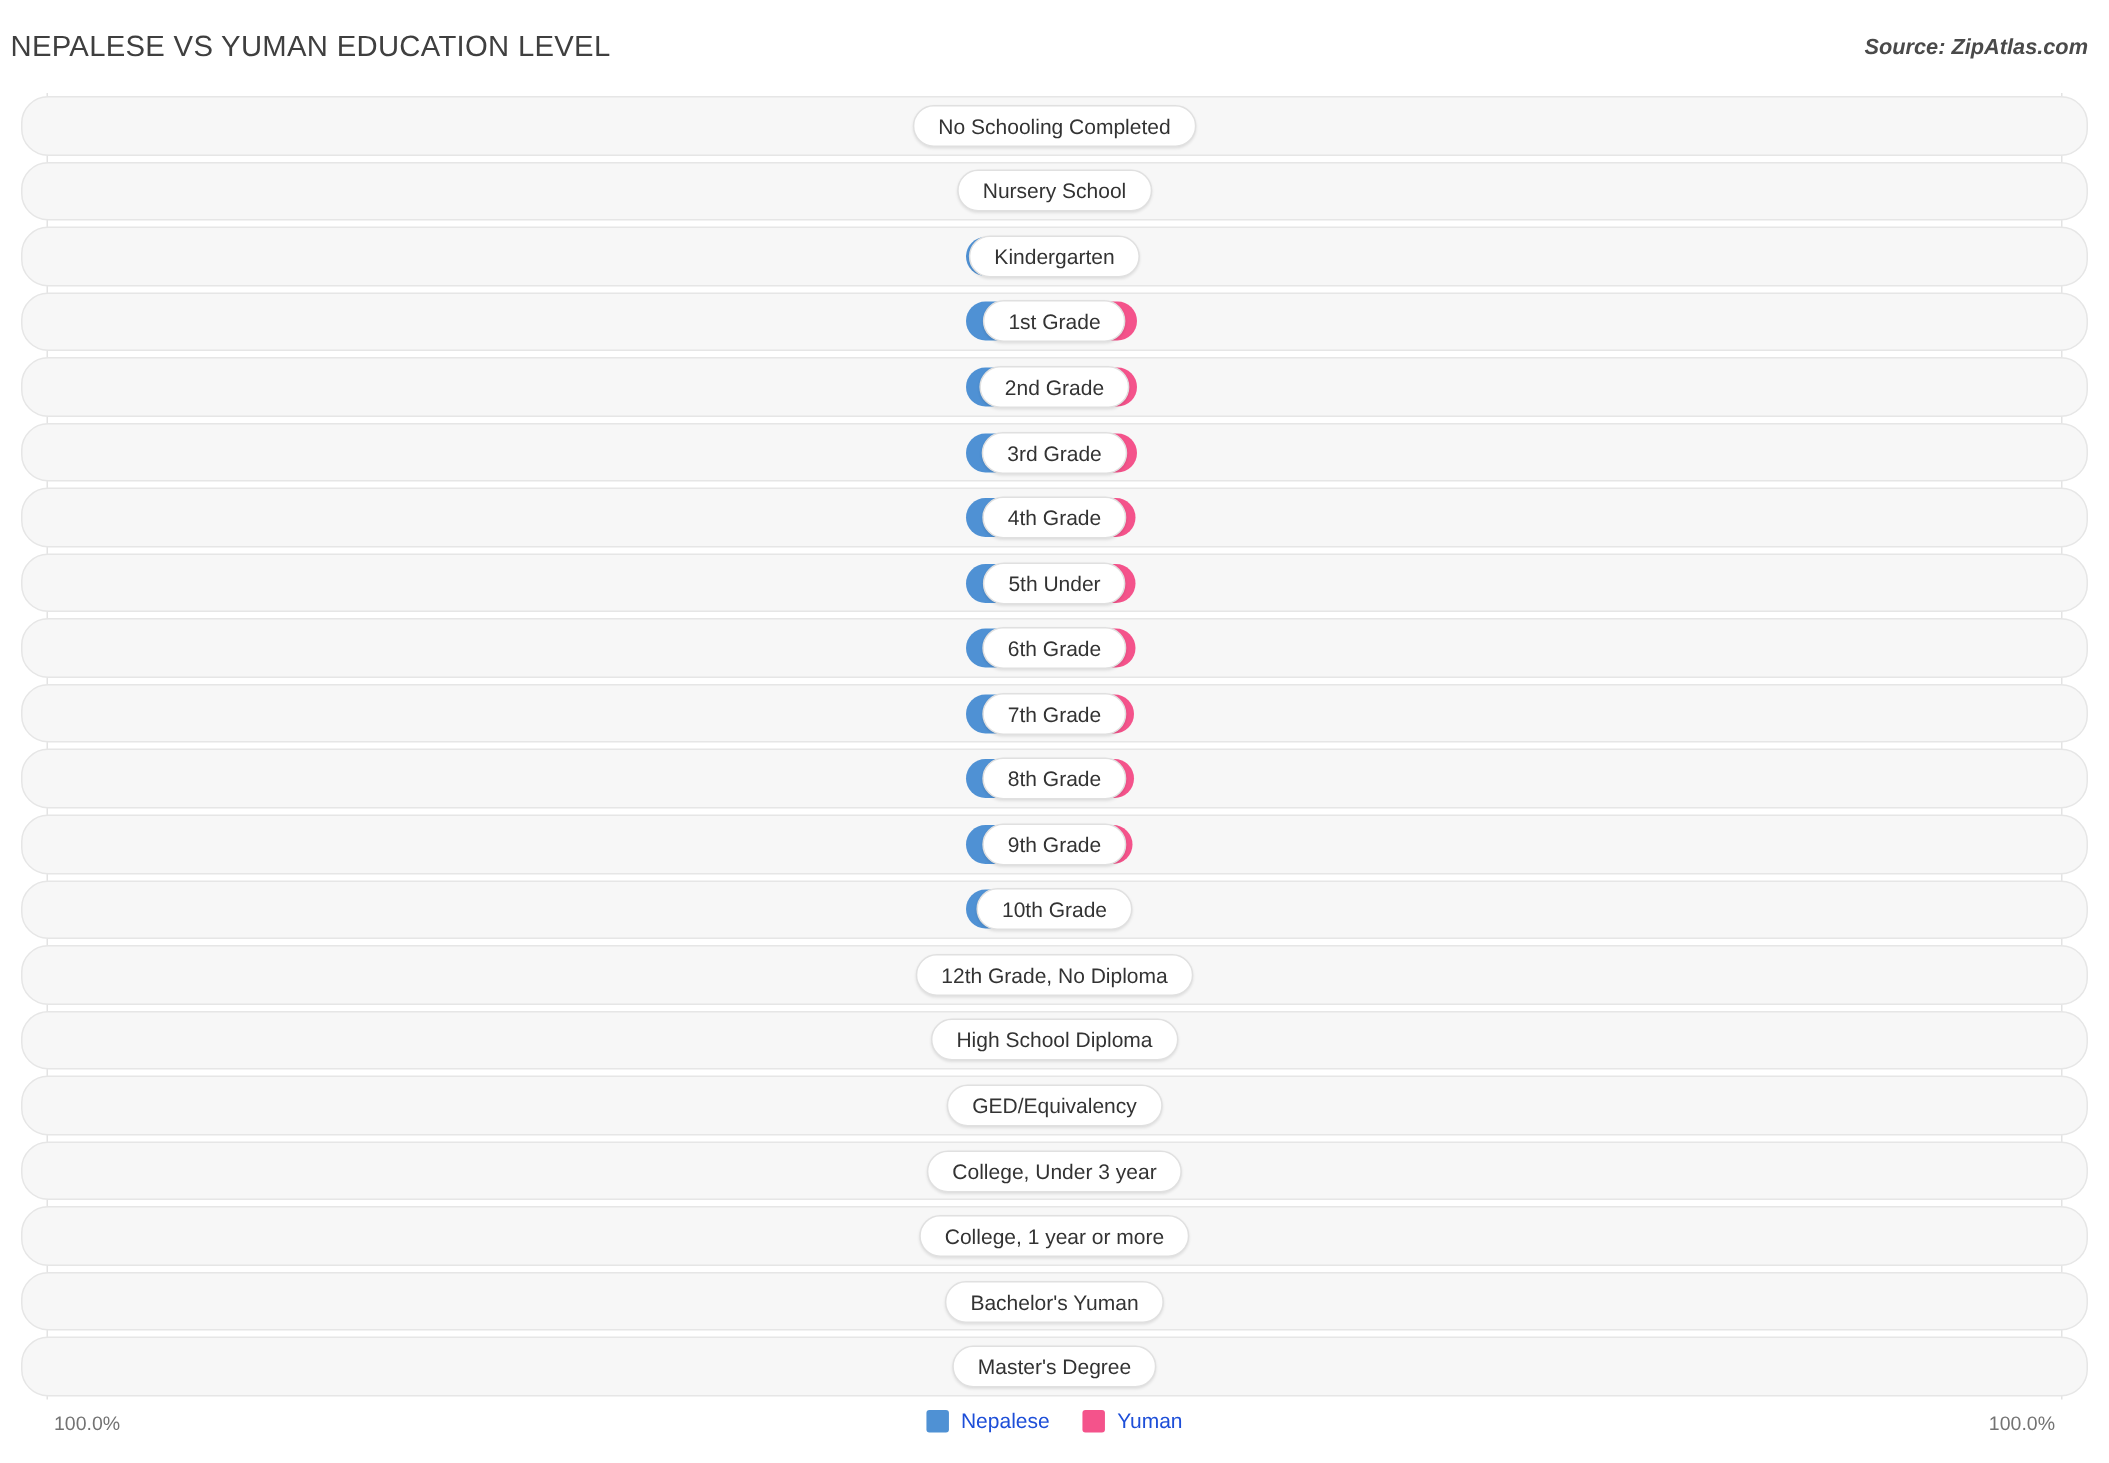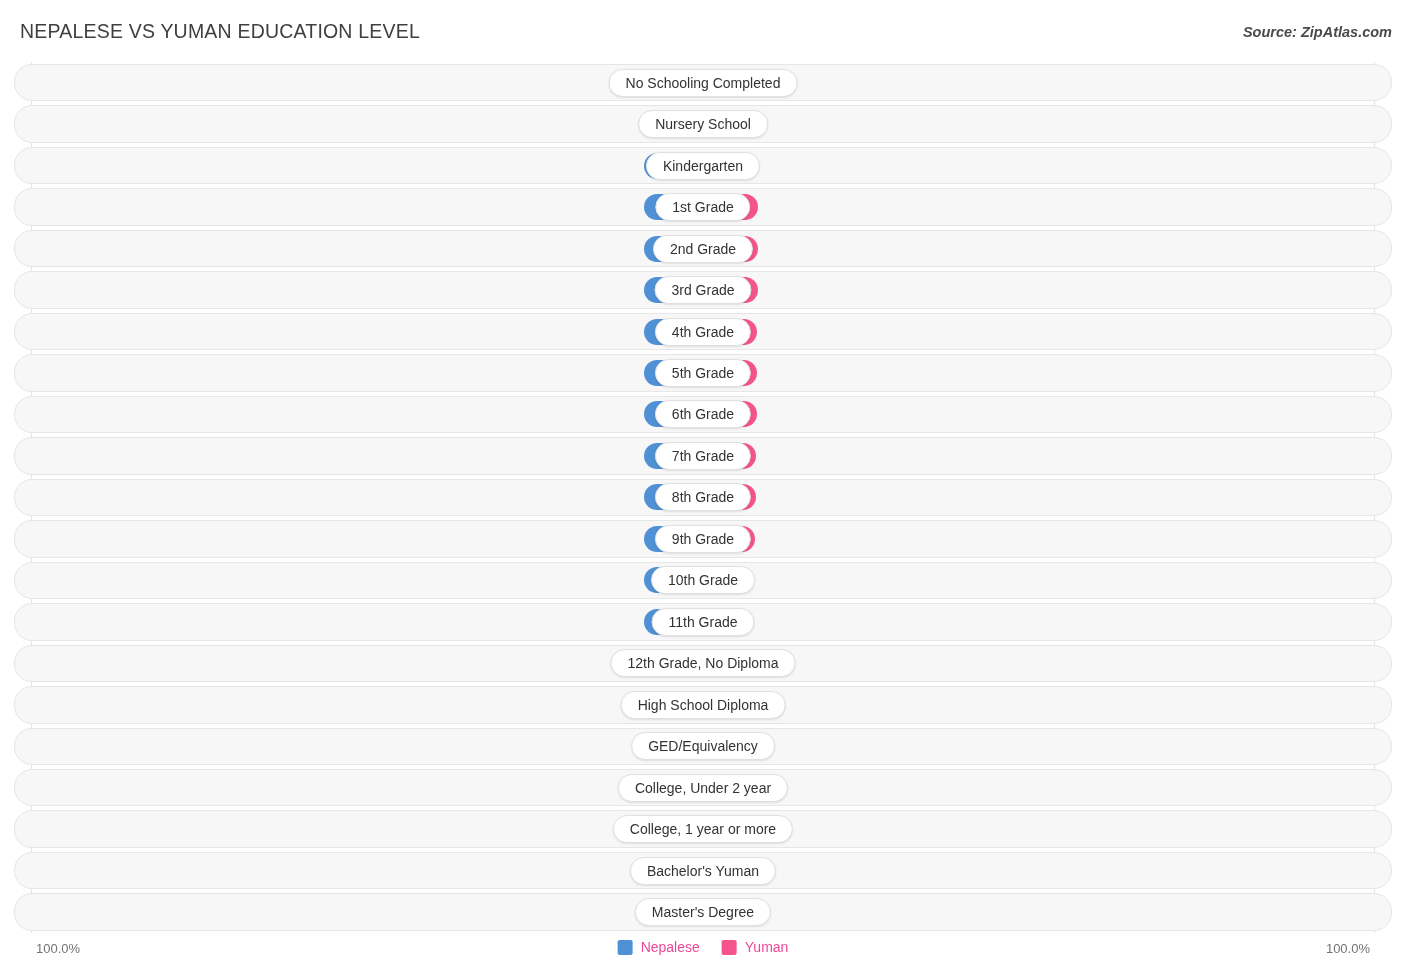--- a/index.html
+++ b/index.html
@@ -23,21 +23,21 @@
   }
 
   
   .header {
     position: absolute;
     top: 0; left: 0; right: 0;
     height: 62px;
   }
   .title {
     position: absolute;
-    left: 20px;
+    left: 7px;
     top: 20px;
     font-size: 19.5px;
     letter-spacing: .2px;
     color: #3f3f3f;
     font-weight: 400;
     white-space: nowrap;
   }
   .source {
     position: absolute;
     right: 14px;
@@ -180,21 +180,21 @@
     transform: translateX(-50%);
     display: flex;
     align-items: center;
     gap: 22px;
   }
   .legend-item {
     display: flex;
     align-items: center;
     gap: 8px;
     font-size: 14px;
-    color: #ec4899;
+    color: #1d4ed8;
     white-space: nowrap;
   }
   .swatch { width: 15px; height: 15px; border-radius: 2px; display: inline-block; }
   .swatch.blue { background: #4f91d4; }
   .swatch.pink { background: #f4538b; }
 </style>
 </head>
 <body>
 
 <div class="page">
@@ -343,21 +343,21 @@
               </div>
             </div>
           </div>
           <div class="half right">
             <div class="barwrap">
               <div class="bar pink" style="width: 92.15%;">
                 <span class="val-in">97.0%</span>
               </div>
             </div>
           </div>
-          <div class="pill">5th Grade</div>
+          <div class="pill">5th Under</div>
         </div>
         <div class="row">
           <div class="track"></div>
           <div class="half left">
             <div class="barwrap">
               <div class="bar blue" style="width: 90.155%;">
                 <span class="val-in">94.9%</span>
               </div>
             </div>
           </div>
@@ -439,38 +439,20 @@
                 <span class="val-in">92.0%</span>
               </div>
             </div>
           </div>
           <div class="pill">10th Grade</div>
         </div>
         <div class="row">
           <div class="track"></div>
           <div class="half left">
             <div class="barwrap">
-              <div class="bar blue" style="width: 85.025%;">
-                <span class="val-in">89.5%</span>
-              </div>
-            </div>
-          </div>
-          <div class="half right">
-            <div class="barwrap">
-              <div class="bar pink" style="width: 85.215%;">
-                <span class="val-in">89.7%</span>
-              </div>
-            </div>
-          </div>
-          <div class="pill">11th Grade</div>
-        </div>
-        <div class="row">
-          <div class="track"></div>
-          <div class="half left">
-            <div class="barwrap">
               <div class="bar blue" style="width: 83.695%;">
                 <span class="val-in">88.1%</span>
               </div>
             </div>
           </div>
           <div class="half right">
             <div class="barwrap">
               <div class="bar pink" style="width: 82.175%;">
                 <span class="val-in">86.5%</span>
               </div>
@@ -523,21 +505,21 @@
               </div>
             </div>
           </div>
           <div class="half right">
             <div class="barwrap">
               <div class="bar pink light" style="width: 52.345%;">
                 <span class="val-out">55.1%</span>
               </div>
             </div>
           </div>
-          <div class="pill">College, Under 2 year</div>
+          <div class="pill">College, Under 3 year</div>
         </div>
         <div class="row">
           <div class="track"></div>
           <div class="half left">
             <div class="barwrap">
               <div class="bar blue light" style="width: 52.155%;">
                 <span class="val-out">54.9%</span>
               </div>
             </div>
           </div>

